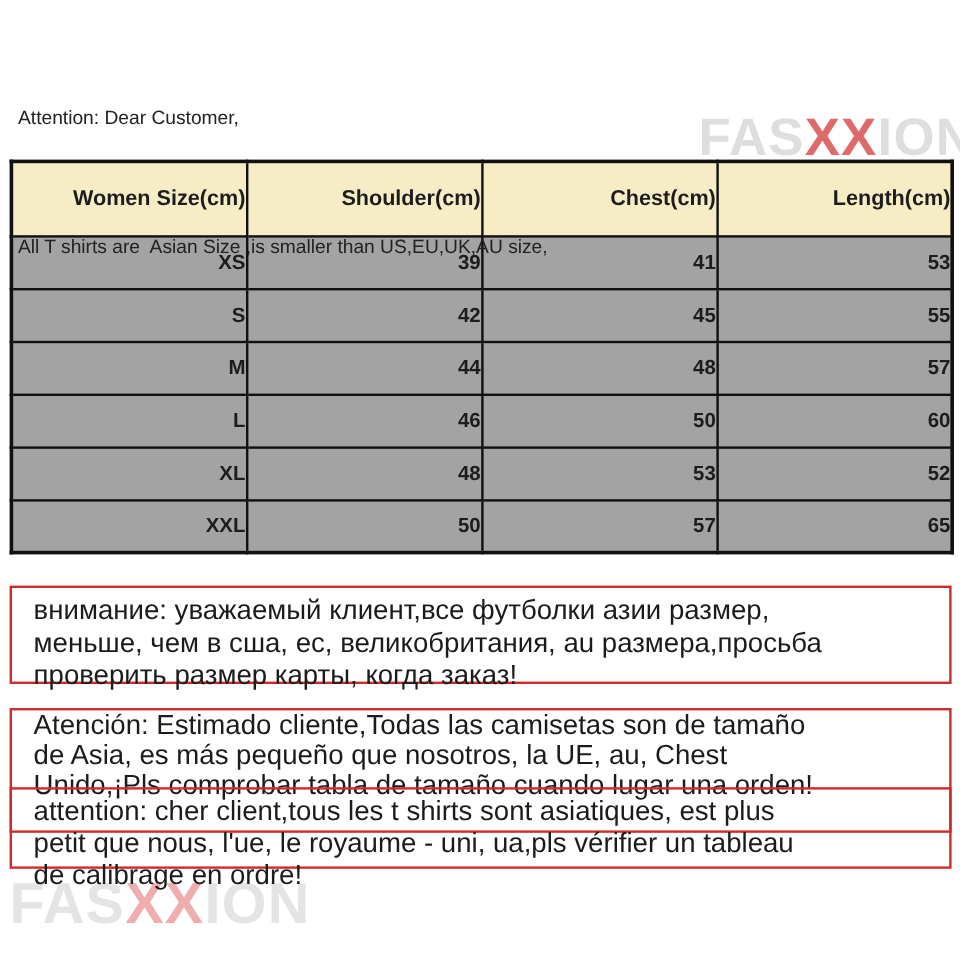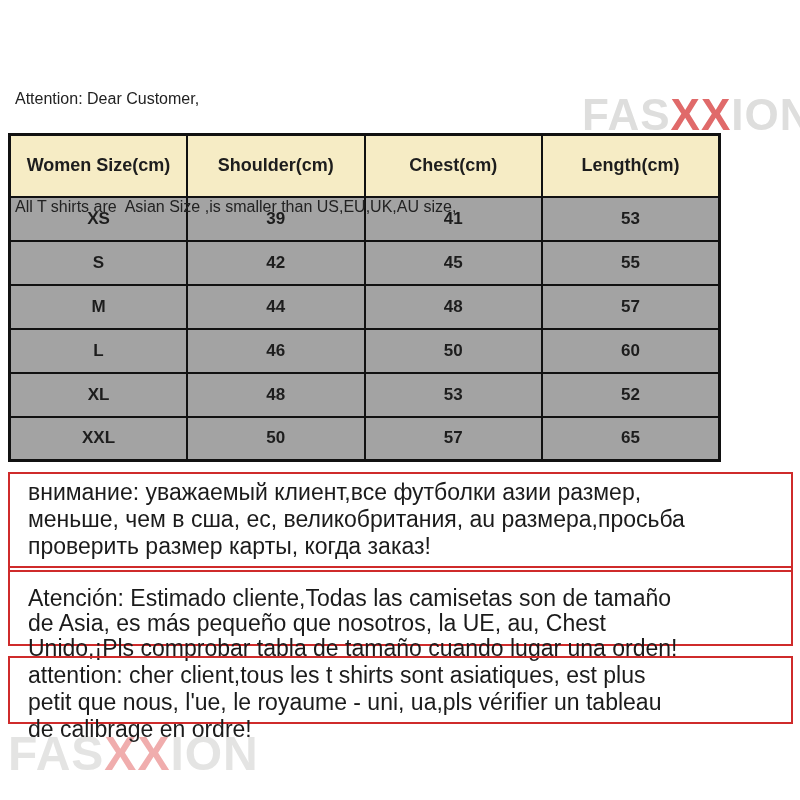--- a/index.html
+++ b/index.html
@@ -48,25 +48,25 @@
     font-size: 48px;
     color: #e4e4e3;
   }
   .watermark-bottom .wm-accent { color: #f0adad; }
 
   
   .size-table {
     position: absolute;
     left: 8px;
     top: 133px;
-    width: 713px;
+    width: 787px;
     z-index: 1;
     border-collapse: collapse;
     table-layout: fixed;
-    text-align: center;
+    text-align: right;
     font-weight: bold;
   }
   .size-table th, .size-table td {
     border: 2px solid #111111;
     background: #a3a3a3;
   }
   .size-table th {
     height: 62px;
     background: #f6ecc5;
     font-size: 18px;
@@ -83,22 +83,22 @@
     left: 8px;
     width: 785px;
     z-index: 1;
     border: 2px solid #cf2b2b;
     background: transparent;
     padding: 5px 10px 0 18px;
     font-size: 23px;
     color: #1b1b1b;
   }
   .notice .notice-line { white-space: pre; }
-  .notice-russian { top: 472px; height: 100px; line-height: 27px; }
-  .notice-spanish { top: 566px; height: 80px; line-height: 25px; padding-top: 18px; }
+  .notice-russian { top: 488px; height: 82px; line-height: 27px; }
+  .notice-spanish { top: 590px; height: 104px; line-height: 25px; padding-top: 0; }
   .notice-french  { top: 656px; height: 68px; line-height: 27px; padding-top: 4px; }
 </style>
 </head>
 <body>
 
 <div class="top-text">
   <div>Attention: Dear Customer,</div>
   <div>All T shirts are  Asian Size ,is smaller than US,EU,UK,AU size,</div>
 </div>
 

